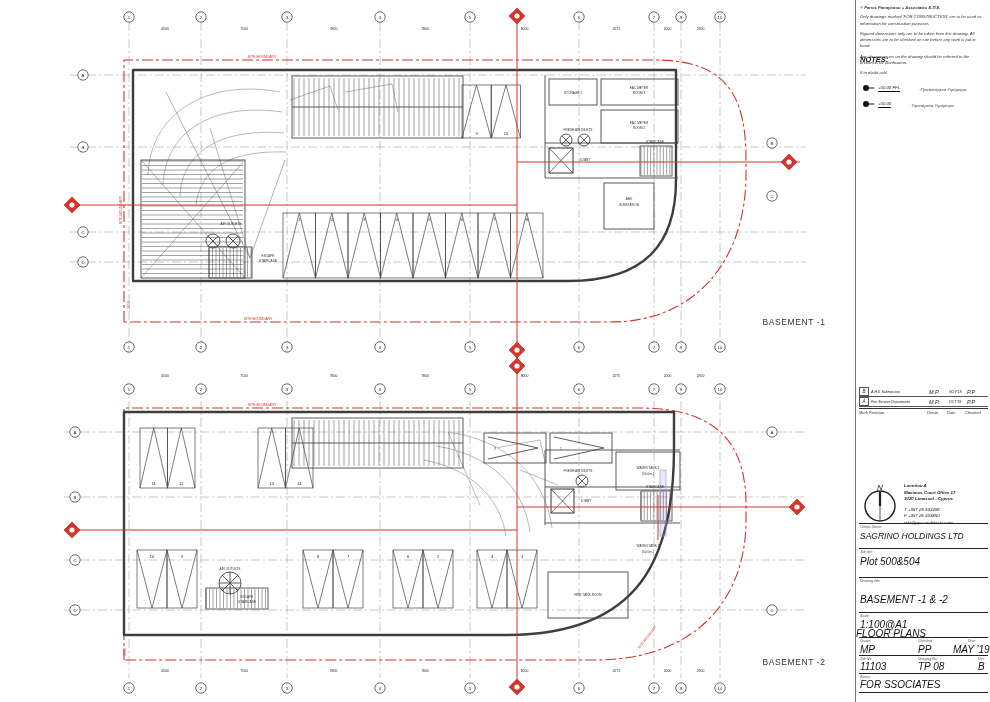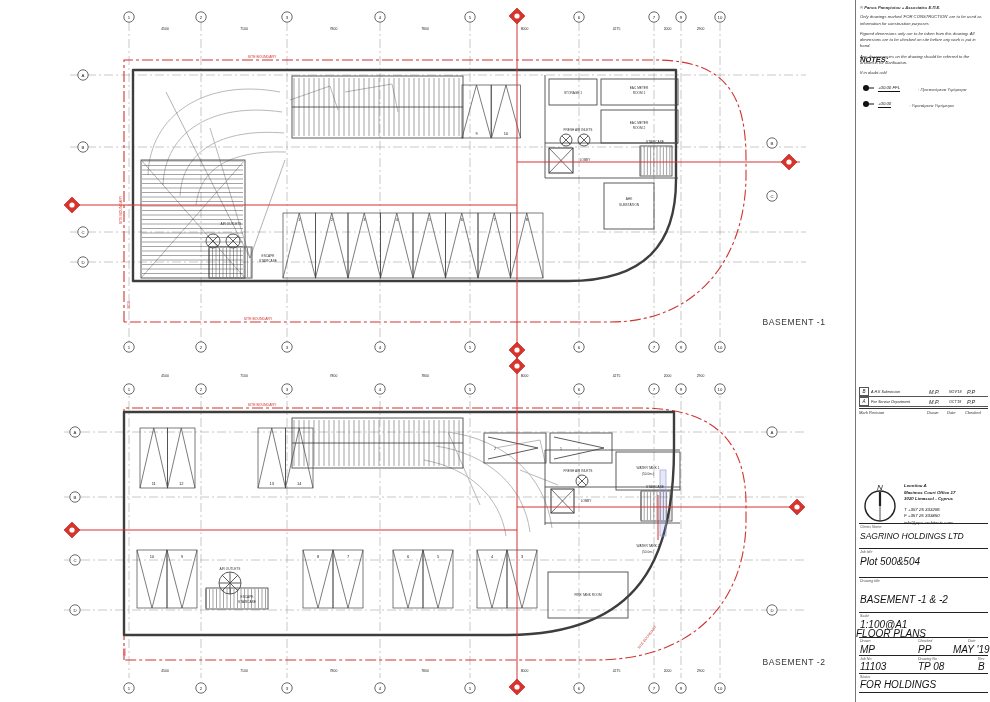--- a/index.html
+++ b/index.html
@@ -694,17 +694,17 @@
     <div class="sec" style="top:655px;"></div>
     <div class="lbl" style="left:4px;top:657px;">Job No</div>
     <div class="lbl" style="left:62px;top:657px;">Drawing No</div>
     <div class="lbl" style="left:122px;top:657px;">Rev</div>
     <div class="val" style="left:4px;top:661px;">11103</div>
     <div class="val" style="left:62px;top:661px;">TP 08</div>
     <div class="val" style="left:122px;top:661px;">B</div>
 
     <div class="sec" style="top:673px;"></div>
     <div class="lbl" style="left:4px;top:675px;">Status</div>
-    <div class="val" style="left:4px;top:679px;">FOR HOLDINGS</div>
+    <div class="val" style="left:4px;top:679px;">FOR SSOCIATES</div>
     <div class="sec" style="top:692px;"></div>
   </div>
     </div>
 </div>
 
 </body></html>

